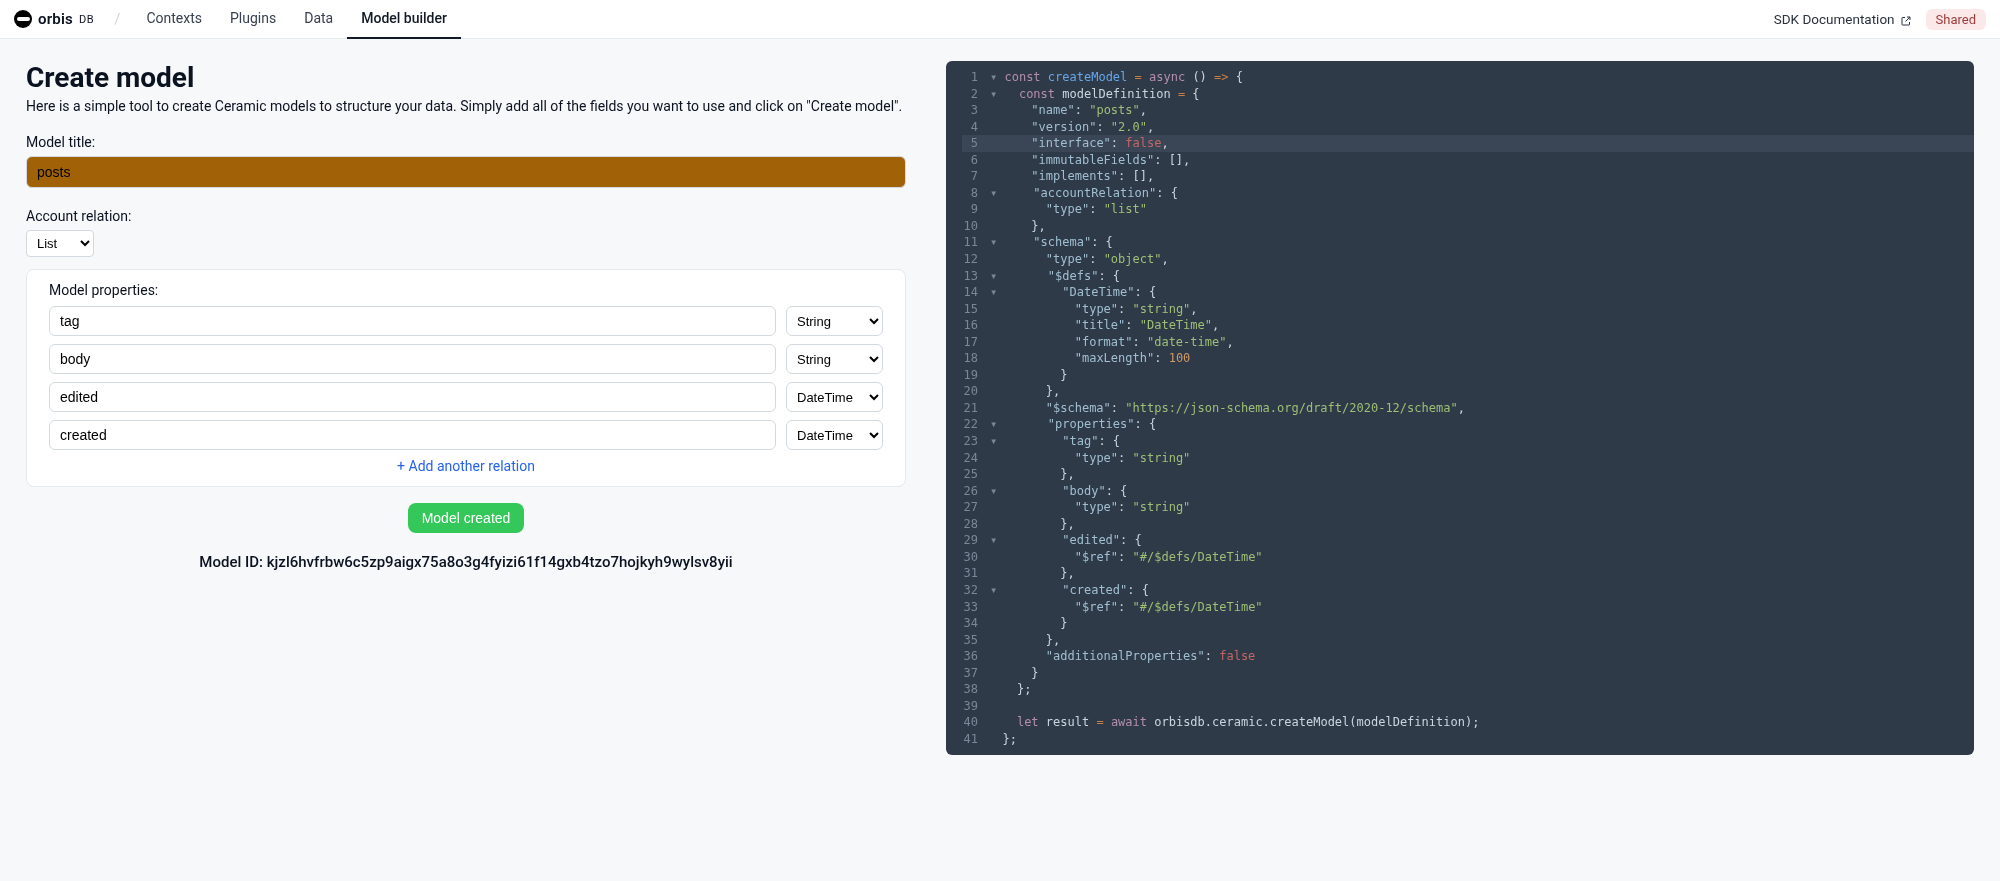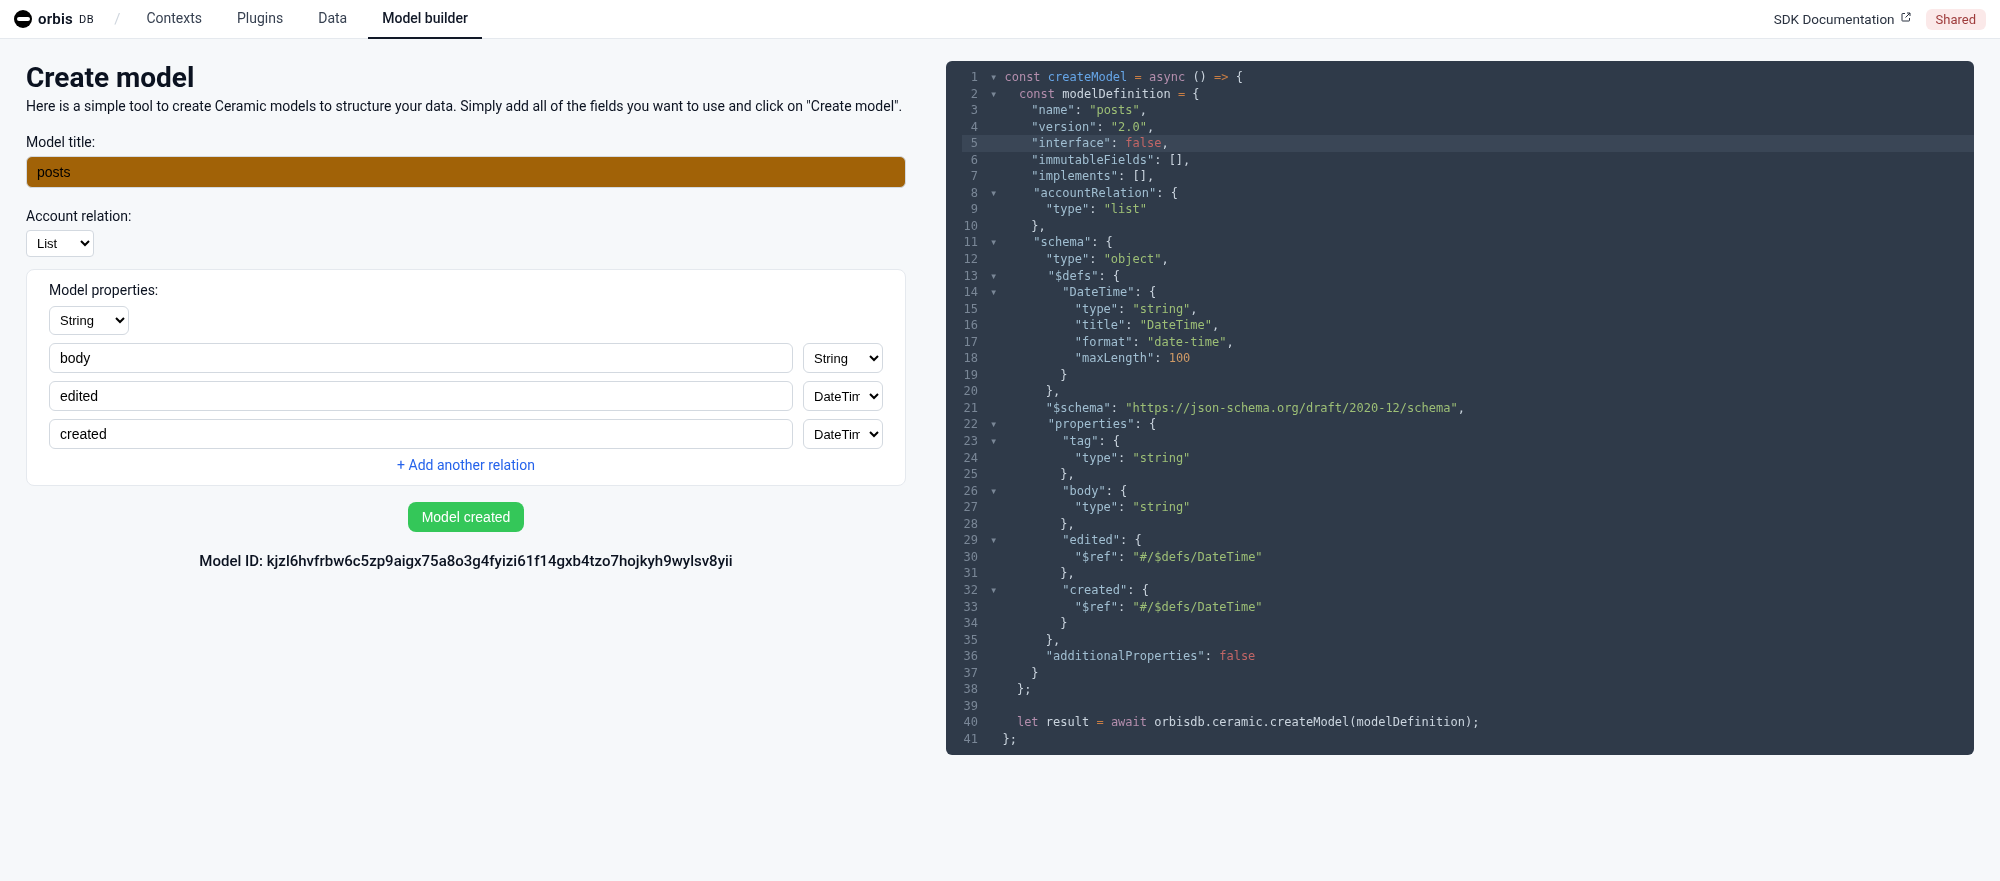--- a/index.html
+++ b/index.html
@@ -20,30 +20,30 @@
   .logo-box { display: flex; align-items: center; gap: 6px; margin-right: 8px; }
   .logo-circle {
     width: 18px; height: 18px; border-radius: 50%;
     background: #000; display: inline-flex; align-items: center; justify-content: center;
   }
   .logo-circle::after { content:""; width:13px; height:4px; border-radius:4px; background:#fff; }
   .logo-text { font-size: 15px; font-weight: 600; letter-spacing: .2px; }
   .logo-sub { font-size: 11px; letter-spacing: .6px; margin-left: 0; font-weight: 400;}
   .sep { margin: 0 12px; color: #cfd6de; font-size: 15px; }
 
-  .nav { display: flex; align-items: stretch; gap: 7px; }
+  .nav { display: flex; align-items: stretch; }
   .nav-item {
     font-size: 14px; color: #374151; padding: 0 14px;
     display: flex; align-items: center; height: 39px;
     cursor: pointer; border-bottom: 2px solid transparent;
   }
   .nav-item.active { color: #111827; border-bottom: 2px solid #111827; font-weight: 500; }
 
   .header-right { display: flex; align-items: center; gap: 14px; }
-  .doclink { font-size: 13.5px; color: #2a3240; display: inline-flex; align-items: flex-start; gap: 5px; cursor: pointer;}
+  .doclink { font-size: 13.5px; color: #2a3240; display: inline-flex; align-items: flex-end; gap: 5px; cursor: pointer;}
   .ext-icon { width: 12px; height: 12px; }
   .badge {
     font-size: 13px; background: #fbe9e9; color: #9e3b3b; border-radius: 6px;
     padding: 3px 10px;
   }
 
   
   .main { display: flex; padding: 22px 26px; gap: 0; }
   .pane-left { flex: 0 0 910px; }
   .pane-right { flex: 1; }
@@ -69,21 +69,21 @@
     border-radius: 8px;
     padding: 12px 22px;
   }
   .panel .label { margin-top: 0; margin-bottom: 8px; }
   .prop-row { display: flex; gap: 10px; margin-bottom: 8px; }
   .prop-row input[type="text"] {
     flex: 1; padding: 6px 10px; font-size: 14px;
     border: 1px solid #d3d9e0; border-radius: 6px;
   }
   .prop-row select {
-    width: 80px; padding: 5px 6px; font-size: 13px;
+    width: 97px; padding: 5px 6px; font-size: 13px;
     border: 1px solid #d3d9e0; border-radius: 6px; background: #fff;
   }
   .addlink { color: #2563eb; font-size: 14px; text-align: center; display:block; margin-top: 2px; cursor: pointer;}
 
   .created-row { text-align: center; margin-top: 16px; width: 880px; }
   .btn-green {
     display: inline-block; background: #34c759; color: #fff;
     font-size: 14px; font-weight: 500; padding: 7px 14px;
     border-radius: 8px; border: none;
   }
@@ -158,20 +158,21 @@
 
     <span class="label">Account relation:</span>
     <select class="small">
       <option>List</option>
     </select>
 
     <div class="panel">
       <span class="label">Model properties:</span>
 
       <div class="prop-row">
+        <input type="text" value="tag" style="">
         <select>
           <option>String</option>
         </select>
       </div>
       <div class="prop-row">
         <input type="text" value="body" style="">
         <select>
           <option>String</option>
         </select>
       </div>

